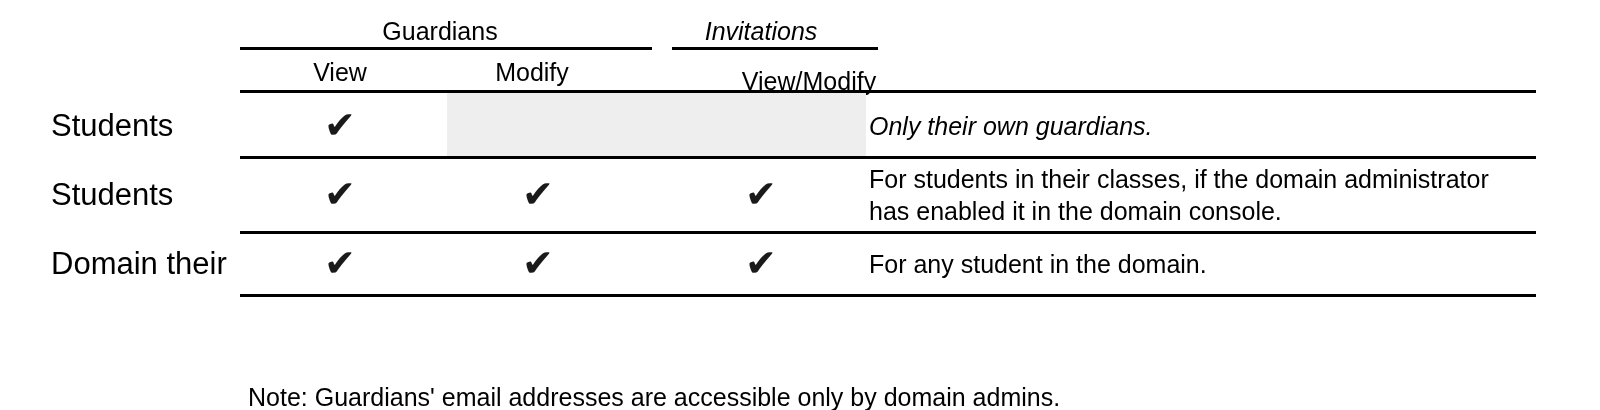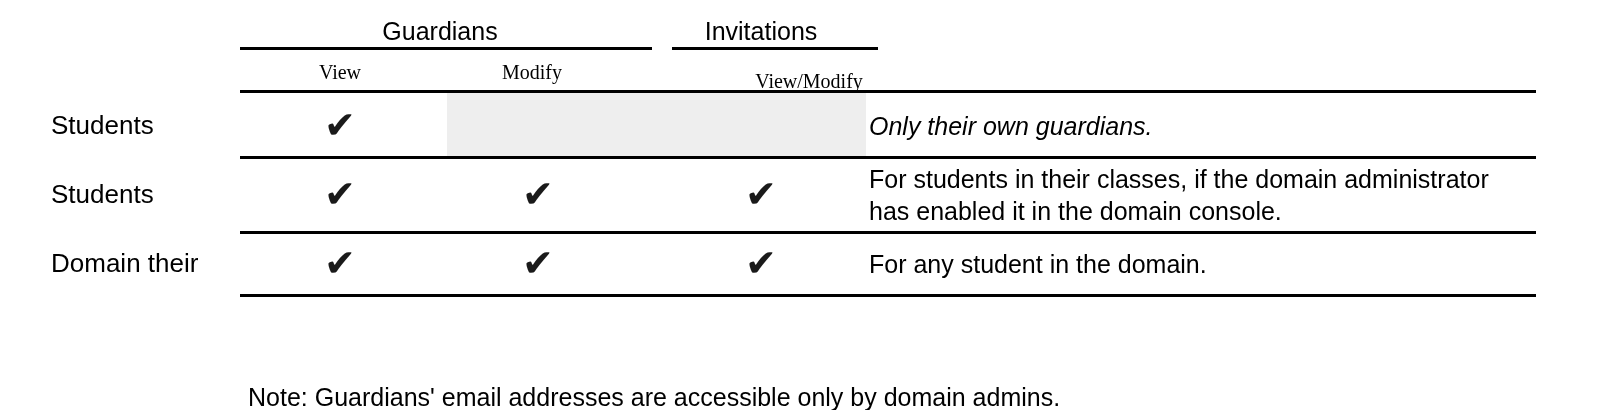--- a/index.html
+++ b/index.html
@@ -46,24 +46,24 @@
   }
   .txt.center {
     text-align: center;
     transform: translateX(-50%);
   }
 
   
   .group-label { font-size: 25px; }
 
   
-  .col-label { font-size: 20px; font-family: Liberation Serif, serif; }
+  .col-label { font-size: 25px; }
 
   
-  .row-label { font-size: 26px; }
+  .row-label { font-size: 31px; }
 
   
   .desc {
     position: absolute;
     font-size: 25px;
     line-height: 32px;
     white-space: pre-line;
     color: #000000;
   }
 
@@ -86,21 +86,21 @@
     white-space: nowrap;
   }
 </style>
 </head>
 <body>
 
 <div id="canvas">
 
   <div class="txt center group-label" style="left:440px; top:16px;">Guardians</div>
 
-  <div class="txt center group-label" style="left:761px; top:16px;">Invitations</div>
+  <div class="txt center group-label" style="left:761px; top:16px;font-style:italic;">Invitations</div>
 
   <div class="rule" style="left:240px; top:47px; width:412px;"></div>
   <div class="rule" style="left:672px; top:47px; width:206px;"></div>
 
   <div class="txt center col-label" style="left:340px; top:57px;">View</div>
 
   <div class="txt center col-label" style="left:532px; top:57px;">Modify</div>
 
   <div class="txt center col-label" style="left:761px; top:66px;margin-left:48px;">View/Modify</div>
 

